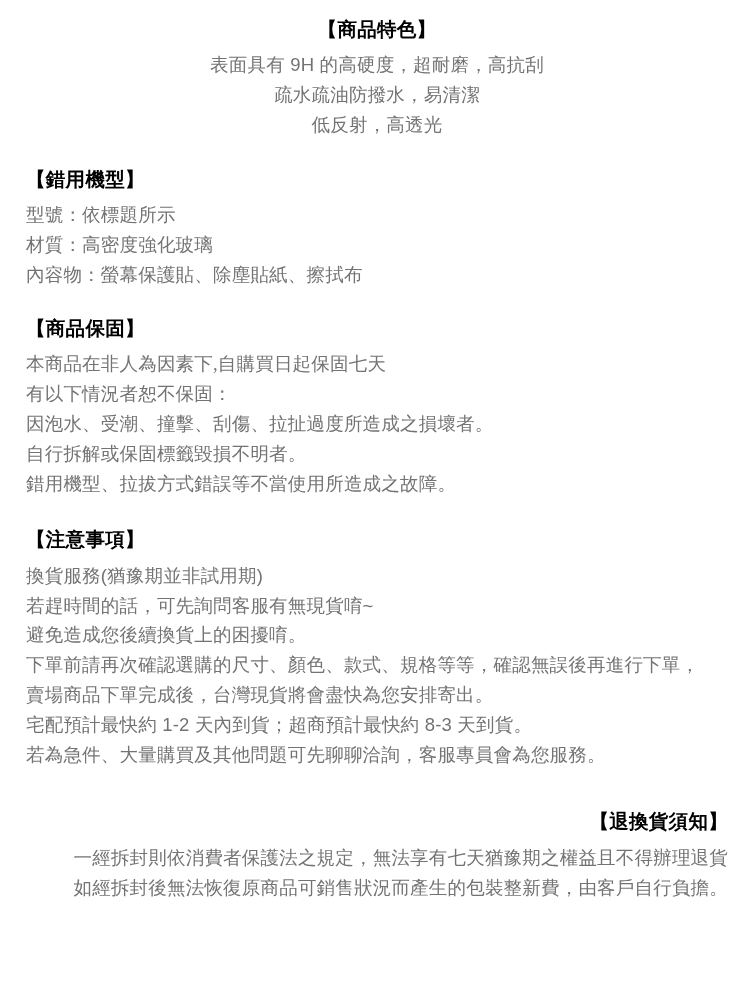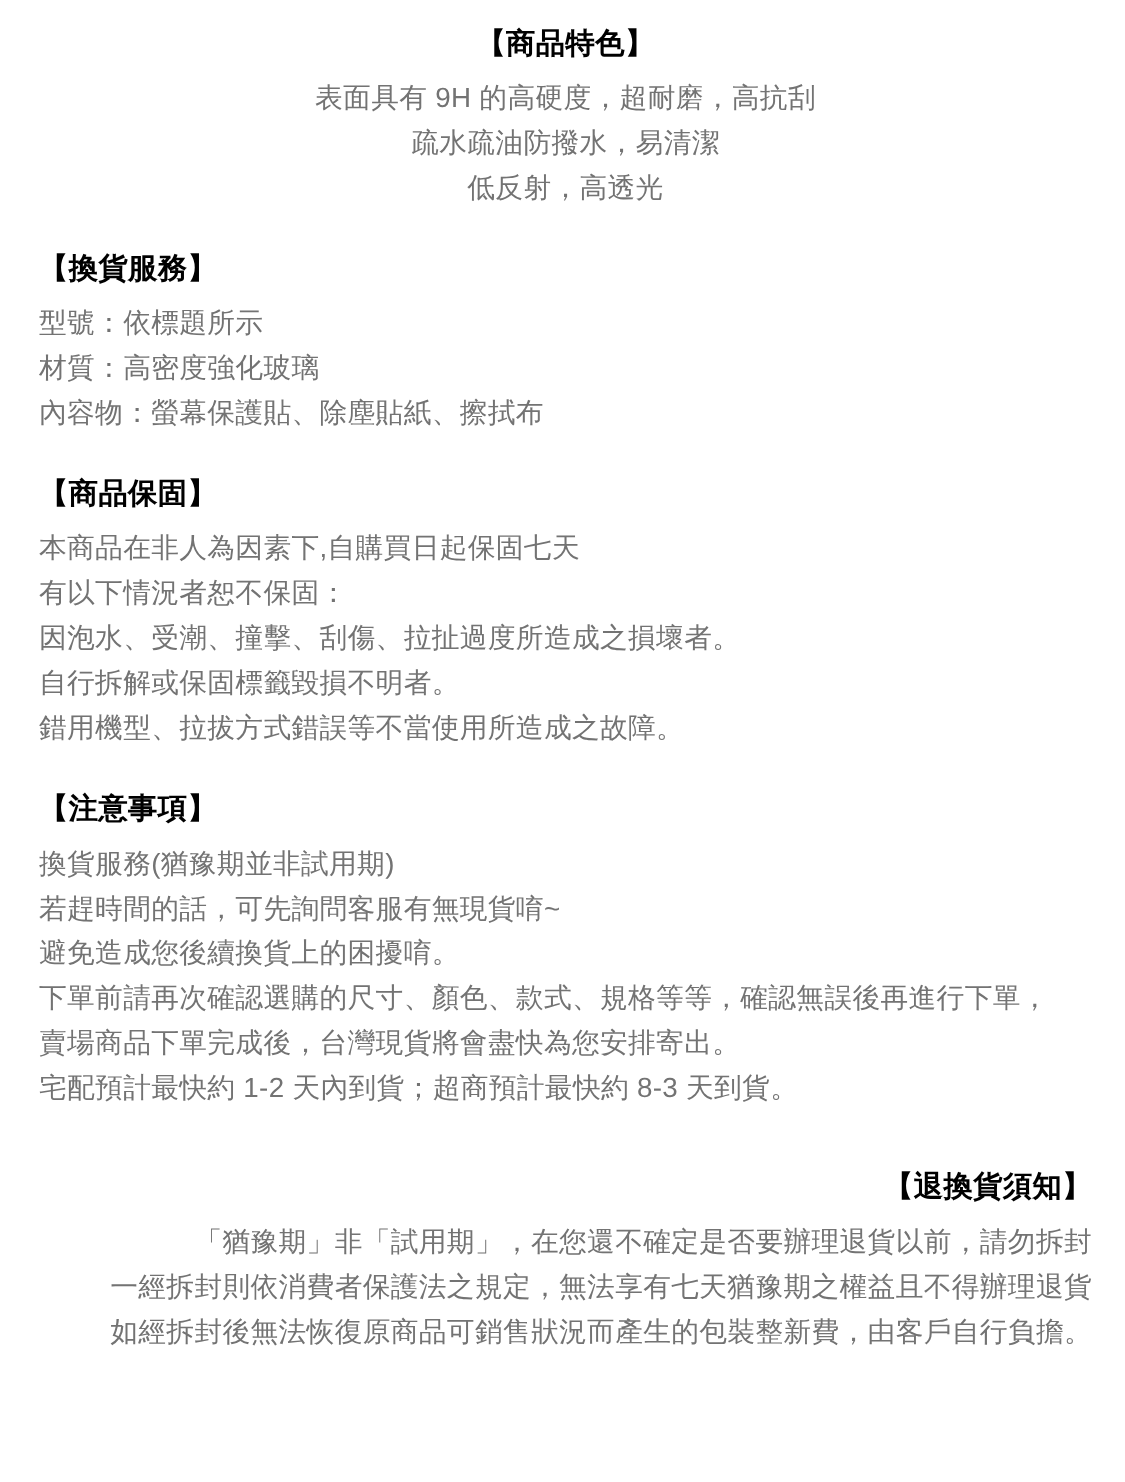--- a/index.html
+++ b/index.html
@@ -39,37 +39,37 @@
     line-height: 1.62;
     letter-spacing: 0.2px;
     color: #737373;
     margin: 0;
     white-space: pre-wrap;
     word-break: break-all;
   }
   
   .section.features  { margin-bottom: 24px; text-align: center; }
   .section.specs     { margin-bottom: 24px; }
-  .section.warranty  { margin-bottom: 24px; }
+  .section.warranty  { margin-bottom: 24px; font-family: Liberation Serif, serif; }
   .section.notices   { margin-bottom: 36px; }
 </style>
 </head>
 <body>
 
 <div class="page">
 
   <div class="section features">
     <div class="section-heading">【商品特色】</div>
     <p class="line">表面具有 9H 的高硬度，超耐磨，高抗刮</p>
     <p class="line">疏水疏油防撥水，易清潔</p>
     <p class="line">低反射，高透光</p>
   </div>
 
   <div class="section specs">
-    <div class="section-heading">【換貨服務】</div>
+    <div class="section-heading">【錯用機型】</div>
     <p class="line">型號：依標題所示</p>
     <p class="line">材質：高密度強化玻璃</p>
     <p class="line">內容物：螢幕保護貼、除塵貼紙、擦拭布</p>
   </div>
 
   <div class="section warranty">
     <div class="section-heading">【商品保固】</div>
     <p class="line">本商品在非人為因素下,自購買日起保固七天</p>
     <p class="line">有以下情況者恕不保固：</p>
     <p class="line">因泡水、受潮、撞擊、刮傷、拉扯過度所造成之損壞者。</p>
@@ -78,22 +78,22 @@
   </div>
 
   <div class="section notices">
     <div class="section-heading">【注意事項】</div>
     <p class="line">換貨服務(猶豫期並非試用期)</p>
     <p class="line">若趕時間的話，可先詢問客服有無現貨唷~</p>
     <p class="line">避免造成您後續換貨上的困擾唷。</p>
     <p class="line">下單前請再次確認選購的尺寸、顏色、款式、規格等等，確認無誤後再進行下單，</p>
     <p class="line">賣場商品下單完成後，台灣現貨將會盡快為您安排寄出。</p>
     <p class="line">宅配預計最快約 1-2 天內到貨；超商預計最快約 8-3 天到貨。</p>
+    <p class="line">若為急件、大量購買及其他問題可先聊聊洽詢，客服專員會為您服務。</p>
   </div>
 
   <div class="section returns">
     <div class="section-heading">【退換貨須知】</div>
-    <p class="line">「猶豫期」非「試用期」，在您還不確定是否要辦理退貨以前，請勿拆封</p>
     <p class="line">一經拆封則依消費者保護法之規定，無法享有七天猶豫期之權益且不得辦理退貨</p>
     <p class="line">如經拆封後無法恢復原商品可銷售狀況而產生的包裝整新費，由客戶自行負擔。</p>
   </div>
 
 </div>
 
 </body></html>

